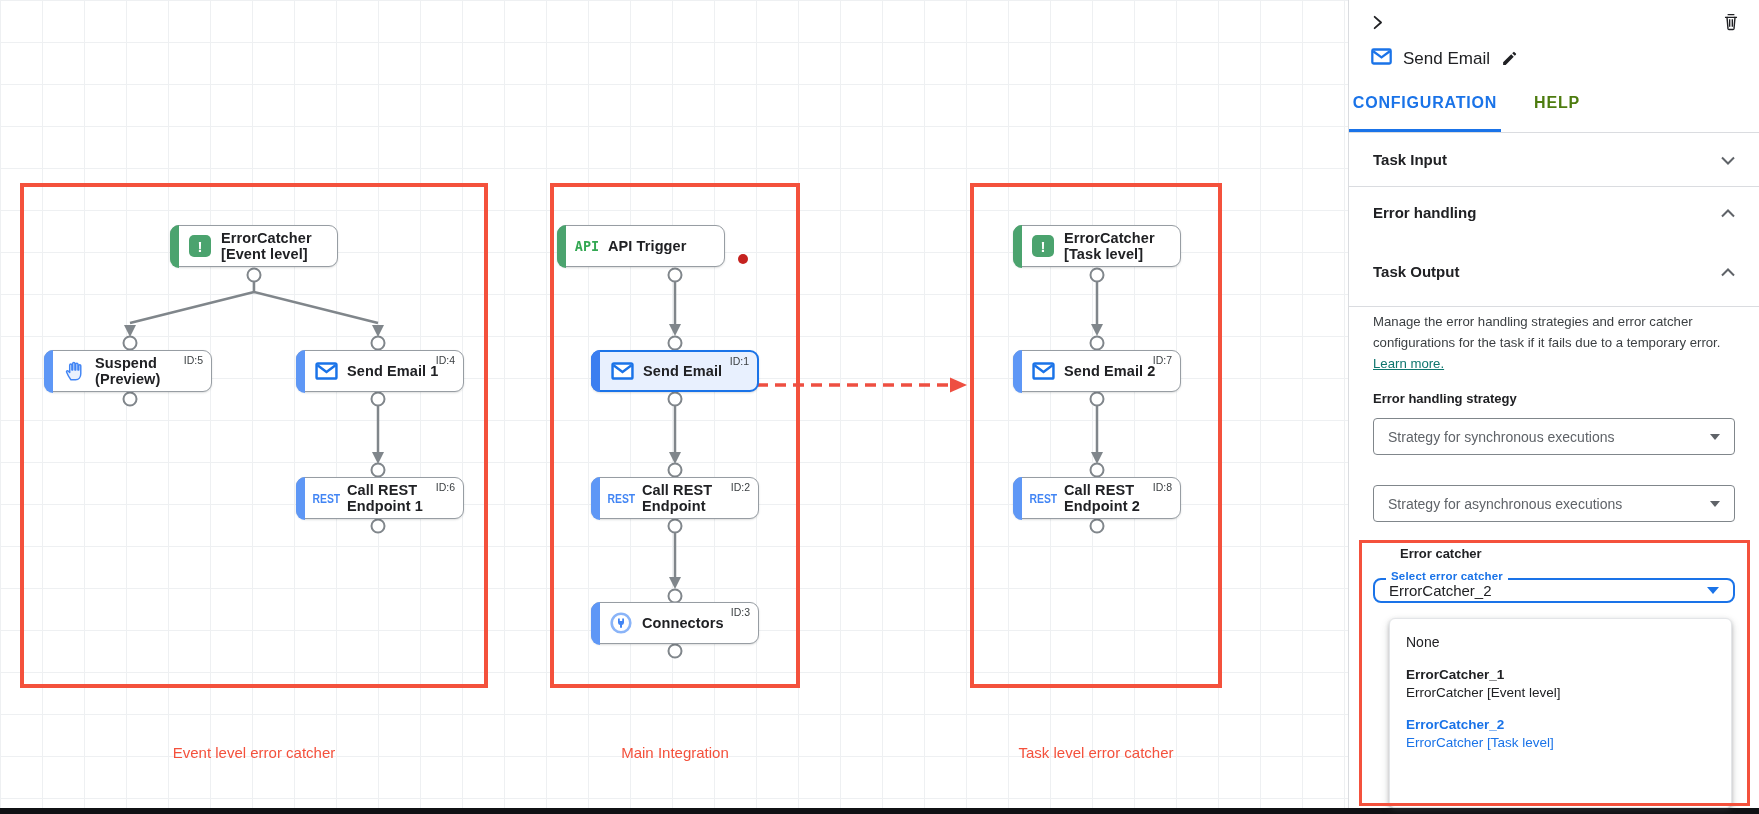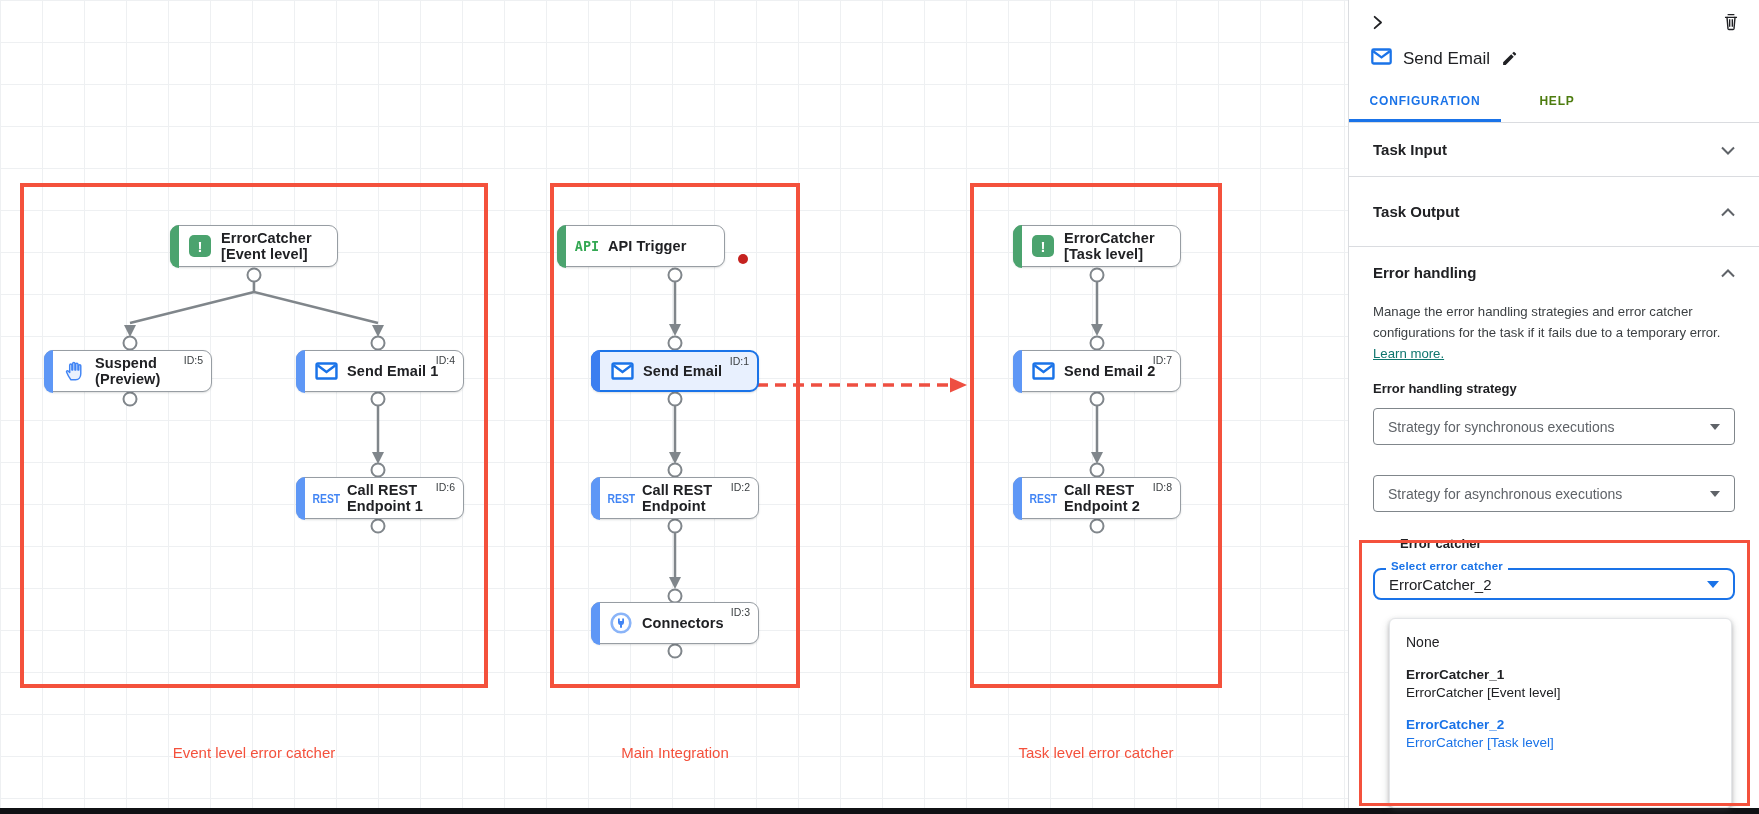--- a/index.html
+++ b/index.html
@@ -55,21 +55,21 @@
   
   .panel {
     position:absolute; left:1348px; top:0; width:411px; height:814px;
     background:#fff; border-left:1px solid #dadce0;
   }
   .panel-header { display:flex; justify-content:space-between; align-items:center; padding:13px 20px 0 20px; }
   .icon-btn { background:none; border:none; cursor:pointer; padding:0; display:flex; }
   .title-row { display:flex; align-items:center; gap:11px; padding:17px 20px 0 22px; }
   .panel-title { font-size:17px; color:#202124; }
   .tabs { display:flex; margin-top:15px; border-bottom:1px solid #dadce0; }
-  .tab { font-size:12px; font-weight:bold; letter-spacing:.8px; text-align:center; padding:10px 0 11px; cursor:pointer; }
+  .tab { font-size:16px; font-weight:bold; letter-spacing:.8px; text-align:center; padding:10px 0 17px; cursor:pointer; }
   .tab.active { width:152px; color:#1a73e8; border-bottom:3px solid #1a73e8; }
   .tab.inactive { width:112px; color:#4d7c0f; border-bottom:3px solid transparent; }
   .section-row {
     display:flex; justify-content:space-between; align-items:center;
     padding:0 24px; border-bottom:1px solid #dadce0;
     font-size:15px; font-weight:bold; color:#202124; cursor:pointer;
   }
   .row-task-input  { height:54px; }
   .row-task-output { height:70px; }
   .row-error-handling { height:50px; border-bottom:none; }
@@ -81,21 +81,21 @@
     height:37px; border:1px solid #80868b; border-radius:4px;
     display:flex; align-items:center; justify-content:space-between;
     padding:0 14px; color:#5f6368; font-size:14px; cursor:pointer; background:#fff;
   }
   .select.first { margin-top:12px; }
   .select.second { margin-top:30px; }
   .tri-gray { width:0; height:0; border-left:5.5px solid transparent; border-right:5.5px solid transparent; border-top:6px solid #5f6368; }
   .tri-blue { width:0; height:0; border-left:6.5px solid transparent; border-right:6.5px solid transparent; border-top:7.5px solid #1a73e8; }
   .ec-label { margin-top:24px;margin-left:27px; }
   .mat-select {
-    position:relative; margin-top:17px; height:32px;
+    position:relative; margin-top:17px; height:25px;
     border:2.5px solid #1a73e8; border-radius:8px;
     display:flex; align-items:center; justify-content:space-between;
     padding:0 14px; font-size:15px; color:#202124; cursor:pointer; background:#fff;
   }
   .float-label {
     position:absolute; top:-10px; left:11px; background:#fff; padding:0 5px;
     font-size:11.5px; font-weight:bold; color:#1a73e8; letter-spacing:.2px;
   }
   .menu {
     position:absolute; left:40px; top:618px; width:343px; height:190px;
@@ -327,38 +327,38 @@
 
   <div class="section-row row-task-input">
     <span>Task Input</span>
     <span>
       <svg width="14" height="9" viewBox="0 0 14 9">
           <path d="M1 1.5 L7 7.5 L13 1.5" fill="none" stroke="#5f6368" stroke-width="2"></path>
         </svg>
     </span>
   </div>
 
+  <div class="section-row row-error-handling">
+    <span>Error handling</span>
+    <span>
+      <svg width="14" height="9" viewBox="0 0 14 9">
+          <path d="M1 7.5 L7 1.5 L13 7.5" fill="none" stroke="#5f6368" stroke-width="2"></path>
+        </svg>
+    </span>
+  </div>
+
   <div class="section-row row-task-output">
     <span>Task Output</span>
     <span>
       <svg width="14" height="9" viewBox="0 0 14 9">
           <path d="M1 7.5 L7 1.5 L13 7.5" fill="none" stroke="#5f6368" stroke-width="2"></path>
         </svg>
     </span>
   </div>
 
-  <div class="section-row row-error-handling">
-    <span>Error handling</span>
-    <span>
-      <svg width="14" height="9" viewBox="0 0 14 9">
-          <path d="M1 7.5 L7 1.5 L13 7.5" fill="none" stroke="#5f6368" stroke-width="2"></path>
-        </svg>
-    </span>
-  </div>
-
   <div class="eh-body">
     <div class="eh-desc">
       <span>Manage the error handling strategies and error catcher configurations for the task if it fails due to a temporary error.</span>
       <a class="learn-more">Learn more.</a>
     </div>
 
     <div class="field-label">Error handling strategy</div>
 
     <div class="select first">
       <span>Strategy for synchronous executions</span>

